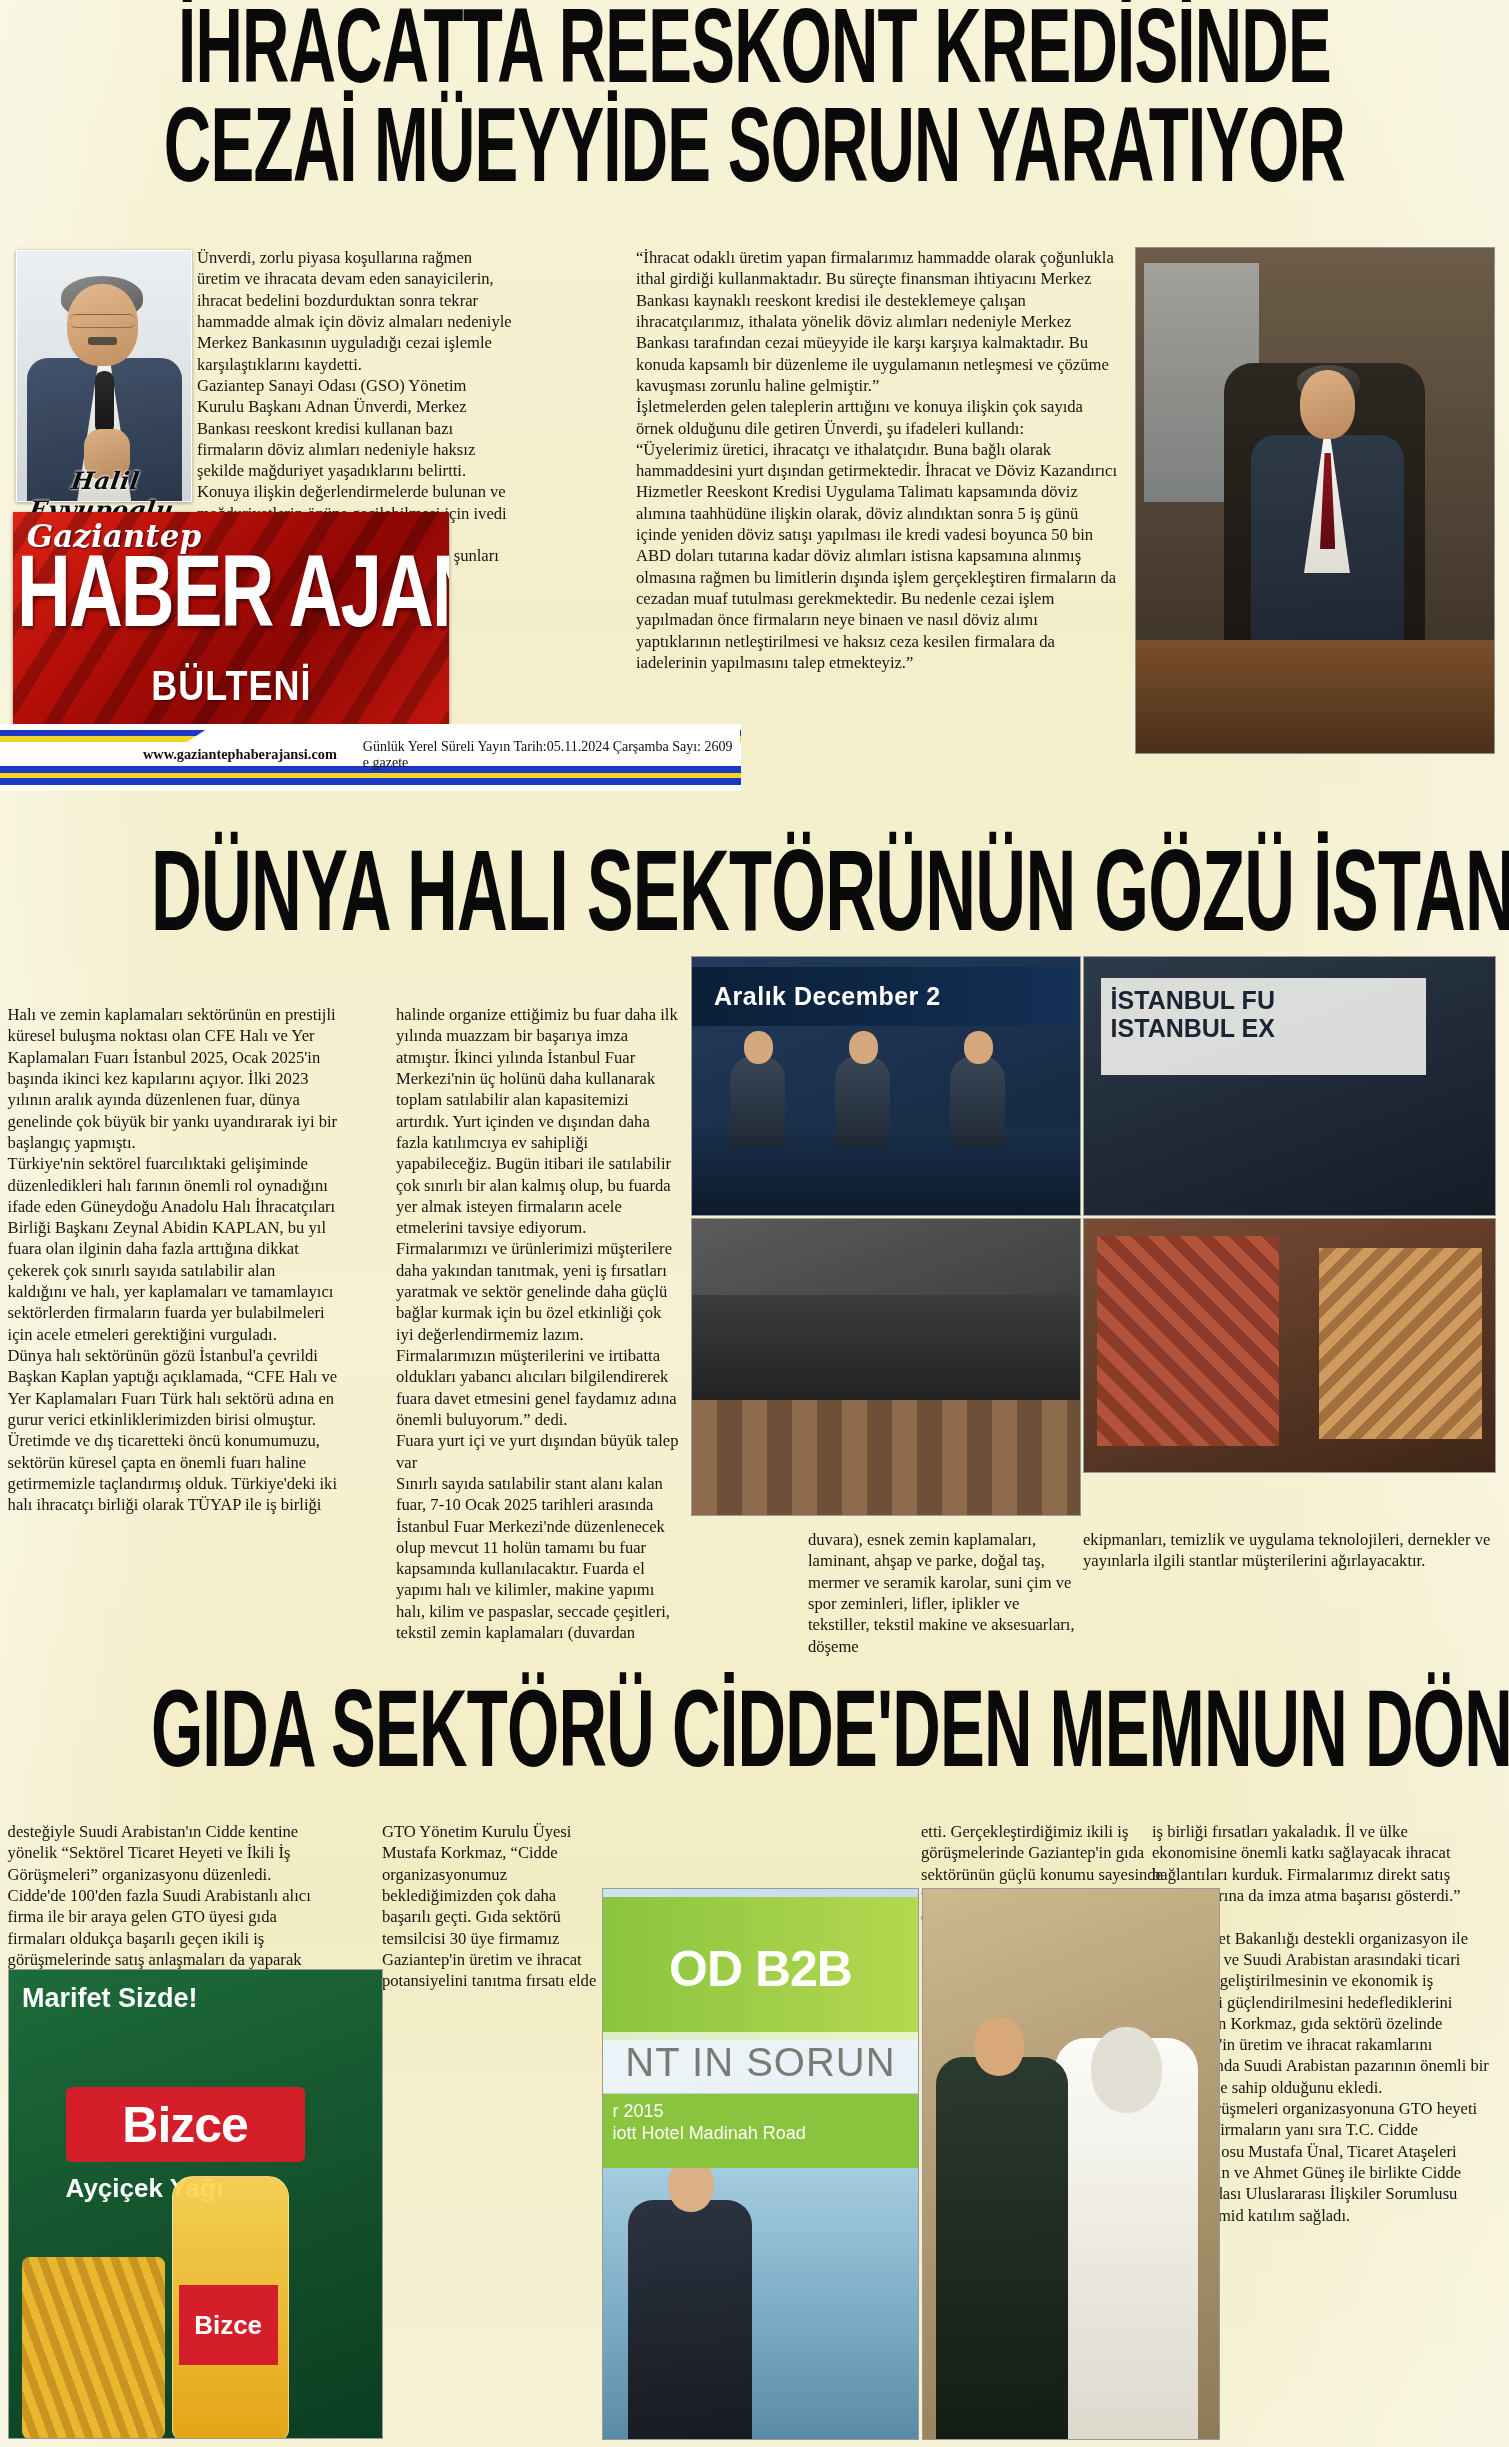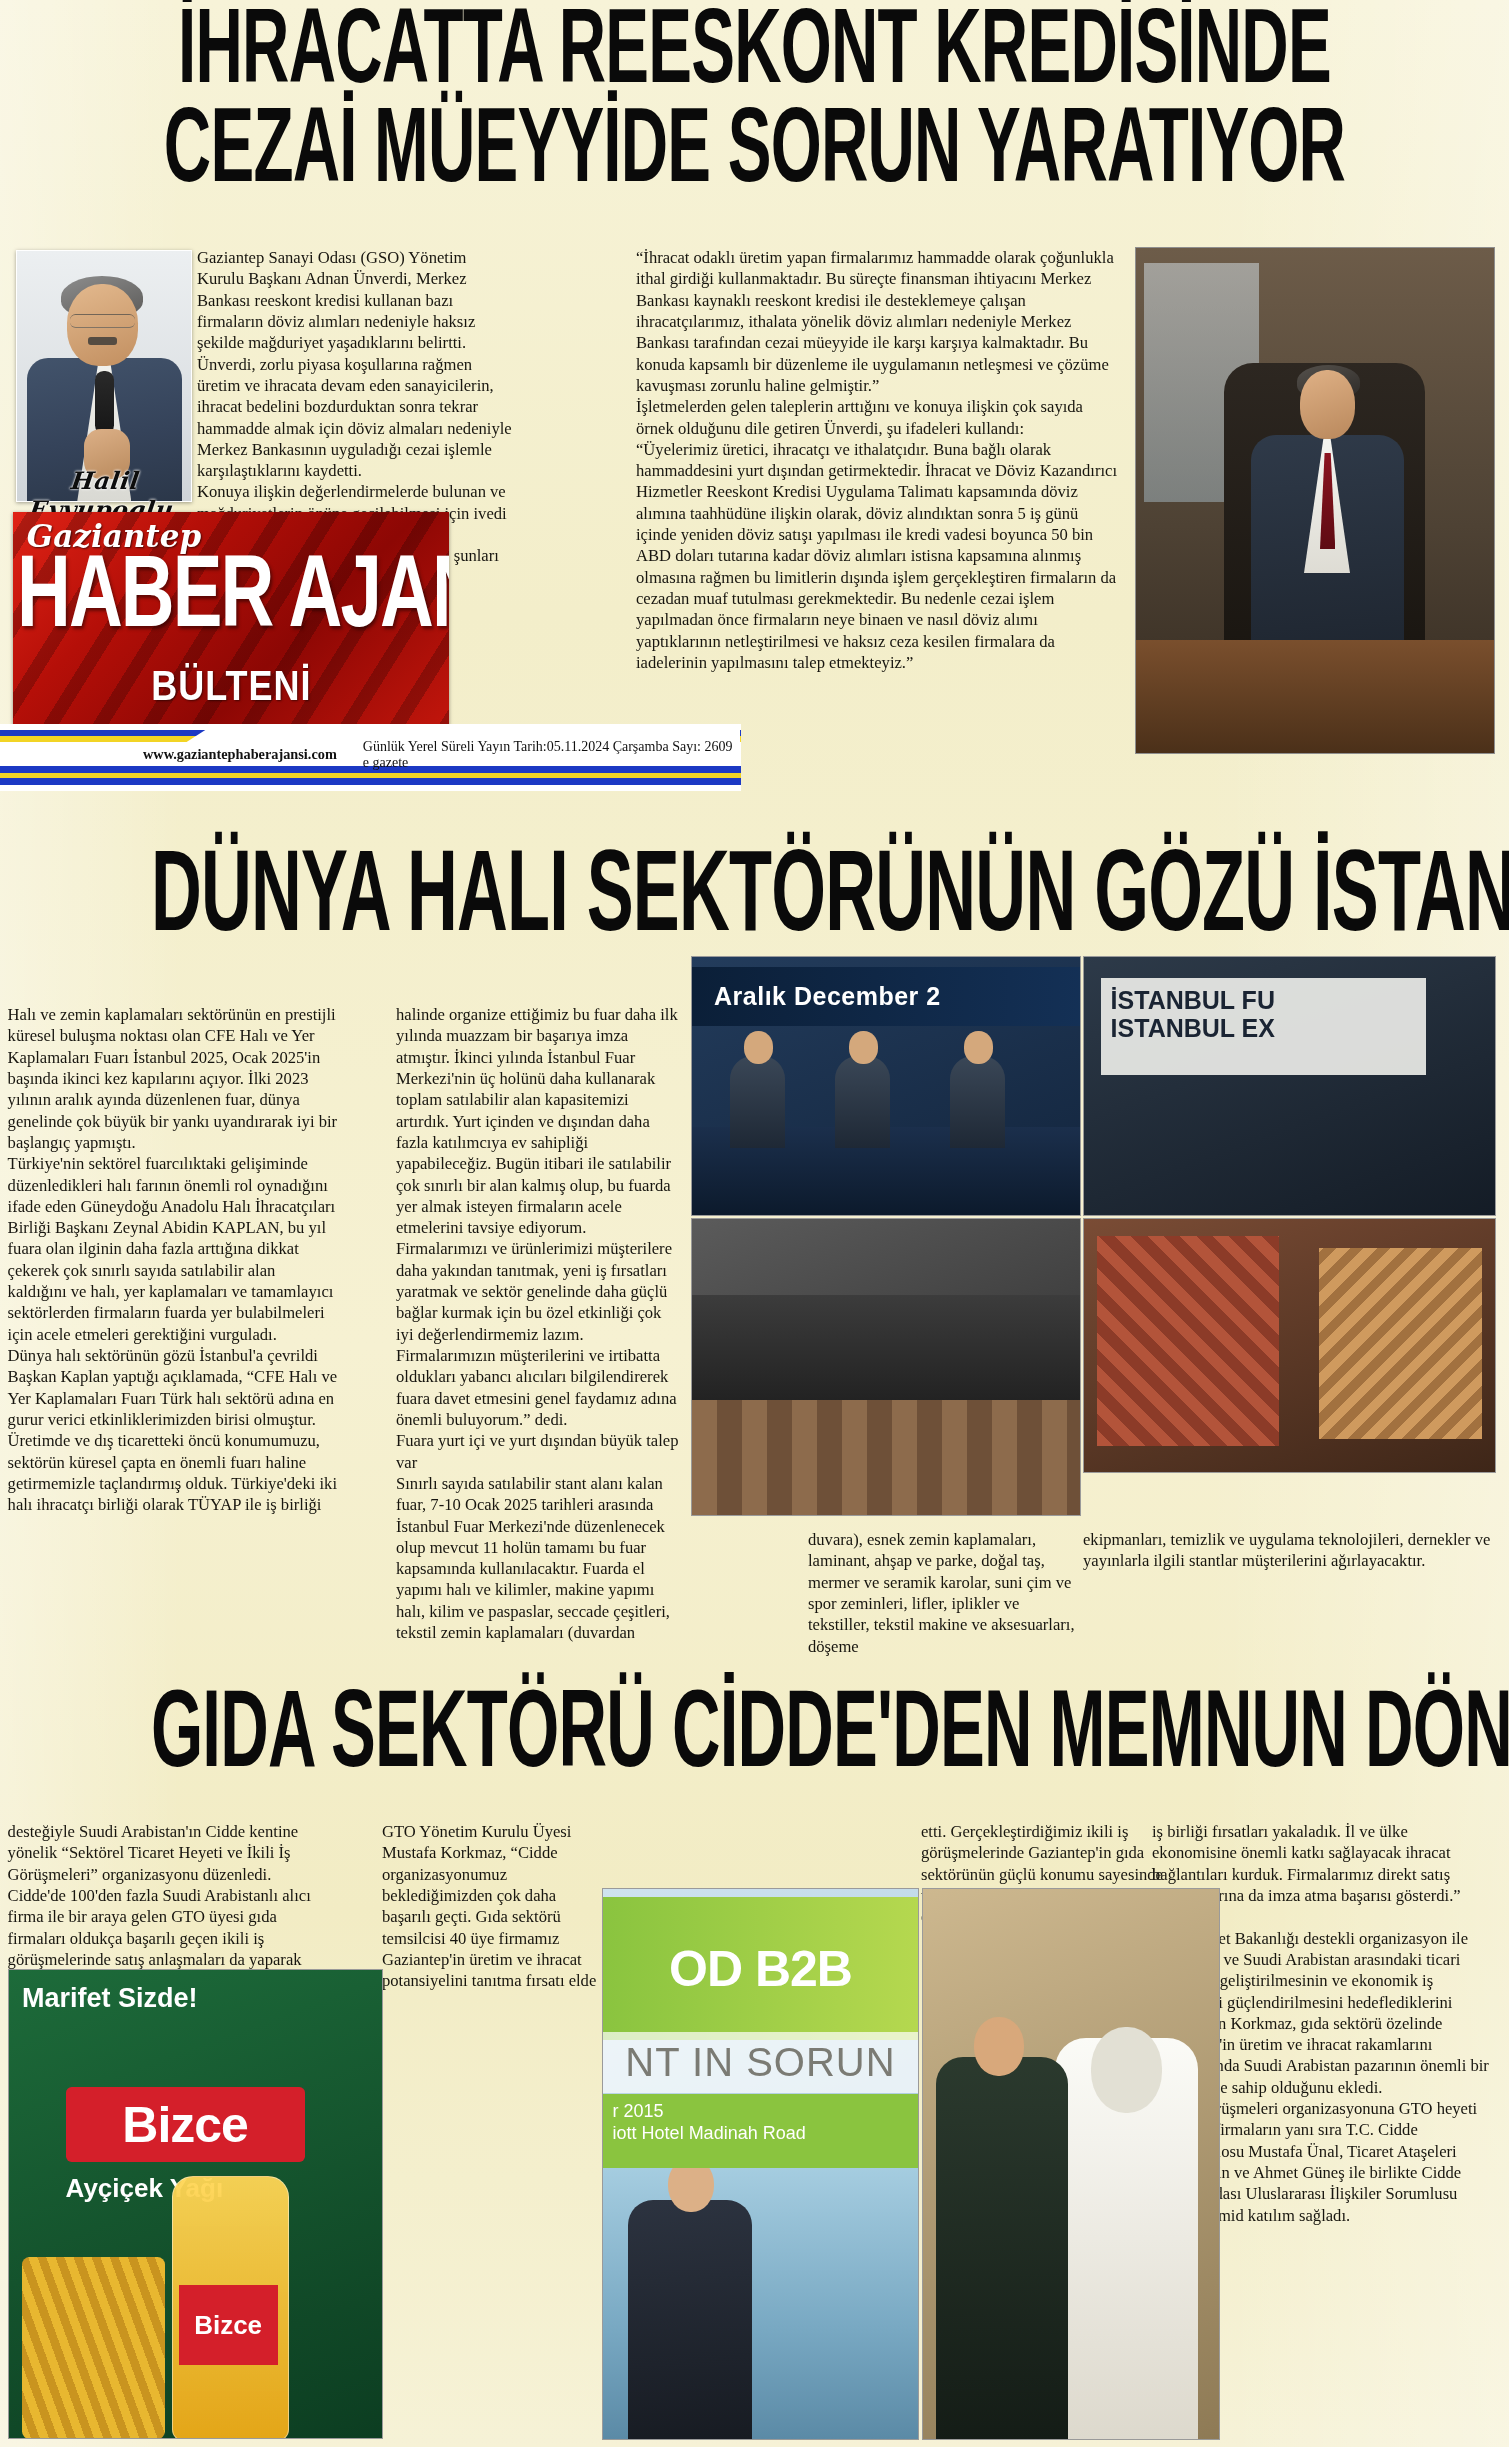--- a/index.html
+++ b/index.html
@@ -296,22 +296,22 @@
     <div class="hair"></div>
     <div class="head"></div>
     <div class="glasses"></div>
     <div class="mous"></div>
     <div class="mic"></div>
     <div class="hand"></div>
   </div>
   <div id="a1-caption">Halil Eyyupoglu</div>
 
   <div class="col" id="a1c1" style="left:197px;top:247px;width:320px;">
+      <p>Ünverdi, zorlu piyasa koşullarına rağmen üretim ve ihracata devam eden sanayicilerin, ihracat bedelini bozdurduktan sonra tekrar hammadde almak için döviz almaları nedeniyle Merkez Bankasının uyguladığı cezai işlemle karşılaştıklarını kaydetti.</p>
       <p>Gaziantep Sanayi Odası (GSO) Yönetim Kurulu Başkanı Adnan Ünverdi, Merkez Bankası reeskont kredisi kullanan bazı firmaların döviz alımları nedeniyle haksız şekilde mağduriyet yaşadıklarını belirtti.</p>
-      <p>Ünverdi, zorlu piyasa koşullarına rağmen üretim ve ihracata devam eden sanayicilerin, ihracat bedelini bozdurduktan sonra tekrar hammadde almak için döviz almaları nedeniyle Merkez Bankasının uyguladığı cezai işlemle karşılaştıklarını kaydetti.</p>
       <p>Konuya ilişkin değerlendirmelerde bulunan ve mağduriyetlerin önüne geçilebilmesi için ivedi olarak yeni bir düzenlemeye ihtiyaç duyulduğunu belirten Adnan Ünverdi, şunları dile getirdi:</p>
     </div>
   <div class="col" id="a1c2" style="left:636px;top:247px;width:486px;">
       <p>“İhracat odaklı üretim yapan firmalarımız hammadde olarak çoğunlukla ithal girdiği kullanmaktadır. Bu süreçte finansman ihtiyacını Merkez Bankası kaynaklı reeskont kredisi ile desteklemeye çalışan ihracatçılarımız, ithalata yönelik döviz alımları nedeniyle Merkez Bankası tarafından cezai müeyyide ile karşı karşıya kalmaktadır. Bu konuda kapsamlı bir düzenleme ile uygulamanın netleşmesi ve çözüme kavuşması zorunlu haline gelmiştir.”</p>
       <p>İşletmelerden gelen taleplerin arttığını ve konuya ilişkin çok sayıda örnek olduğunu dile getiren Ünverdi, şu ifadeleri kullandı:</p>
       <p>“Üyelerimiz üretici, ihracatçı ve ithalatçıdır. Buna bağlı olarak hammaddesini yurt dışından getirmektedir. İhracat ve Döviz Kazandırıcı Hizmetler Reeskont Kredisi Uygulama Talimatı kapsamında döviz alımına taahhüdüne ilişkin olarak, döviz alındıktan sonra 5 iş günü içinde yeniden döviz satışı yapılması ile kredi vadesi boyunca 50 bin ABD doları tutarına kadar döviz alımları istisna kapsamına alınmış olmasına rağmen bu limitlerin dışında işlem gerçekleştiren firmaların da cezadan muaf tutulması gerekmektedir. Bu nedenle cezai işlem yapılmadan önce firmaların neye binaen ve nasıl döviz alımı yaptıklarının netleştirilmesi ve haksız ceza kesilen firmalara da iadelerinin yapılmasını talep etmekteyiz.”</p>
     </div>
 
   <div id="a1-photo2">
     <div class="wall"></div>
@@ -396,21 +396,21 @@
   </div>
 
   <div class="headline hl-main" id="hl3">GIDA SEKTÖRÜ CİDDE'DEN MEMNUN DÖNDÜ</div>
 
   <div class="col" id="a3c1" style="left:7.6px;top:1821px;width:325px;">
       <p>desteğiyle Suudi Arabistan'ın Cidde kentine yönelik “Sektörel Ticaret Heyeti ve İkili İş Görüşmeleri” organizasyonu düzenledi.</p>
       <p>Cidde'de 100'den fazla Suudi Arabistanlı alıcı firma ile bir araya gelen GTO üyesi gıda firmaları oldukça başarılı geçen ikili iş görüşmelerinde satış anlaşmaları da yaparak Gaziantep'e geri döndü.</p>
       <p>Organizasyon sonrası açıklamalarda bulunan</p>
     </div>
   <div class="col" id="a3c2" style="left:382px;top:1821px;width:220px;">
-      <p>GTO Yönetim Kurulu Üyesi Mustafa Korkmaz, “Cidde organizasyonumuz beklediğimizden çok daha başarılı geçti. Gıda sektörü temsilcisi 40 üye firmamız Gaziantep'in üretim ve ihracat potansiyelini tanıtma fırsatı elde</p>
+      <p>GTO Yönetim Kurulu Üyesi Mustafa Korkmaz, “Cidde organizasyonumuz beklediğimizden çok daha başarılı geçti. Gıda sektörü temsilcisi 30 üye firmamız Gaziantep'in üretim ve ihracat potansiyelini tanıtma fırsatı elde</p>
     </div>
   <div class="col" id="a3c3" style="left:921px;top:1821px;width:249px;">
       <p>etti. Gerçekleştirdiğimiz ikili iş görüşmelerinde Gaziantep'in gıda sektörünün güçlü konumu sayesinde ticari</p>
       <p>de ticari</p>
     </div>
   <div class="col" id="a3c4" style="left:1152px;top:1821px;width:344px;">
       <p>iş birliği fırsatları yakaladık. İl ve ülke ekonomisine önemli katkı sağlayacak ihracat bağlantıları kurduk. Firmalarımız direkt satış anlaşmalarına da imza atma başarısı gösterdi.” dedi.</p>
       <p>T.C. Ticaret Bakanlığı destekli organizasyon ile Gaziantep ve Suudi Arabistan arasındaki ticari ilişkilerin geliştirilmesinin ve ekonomik iş birliklerini güçlendirilmesini hedeflediklerini vurgulayan Korkmaz, gıda sektörü özelinde Gaziantep'in üretim ve ihracat rakamlarını arttırmasında Suudi Arabistan pazarının önemli bir potansiyele sahip olduğunu ekledi.</p>
       <p>İkili iş görüşmeleri organizasyonuna GTO heyeti ve Suudi firmaların yanı sıra T.C. Cidde Başkonsolosu Mustafa Ünal, Ticaret Ataşeleri Oğuz Şahin ve Ahmet Güneş ile birlikte Cidde Ticaret Odası Uluslararası İlişkiler Sorumlusu Sultan Hamid katılım sağladı.</p>
     </div>

